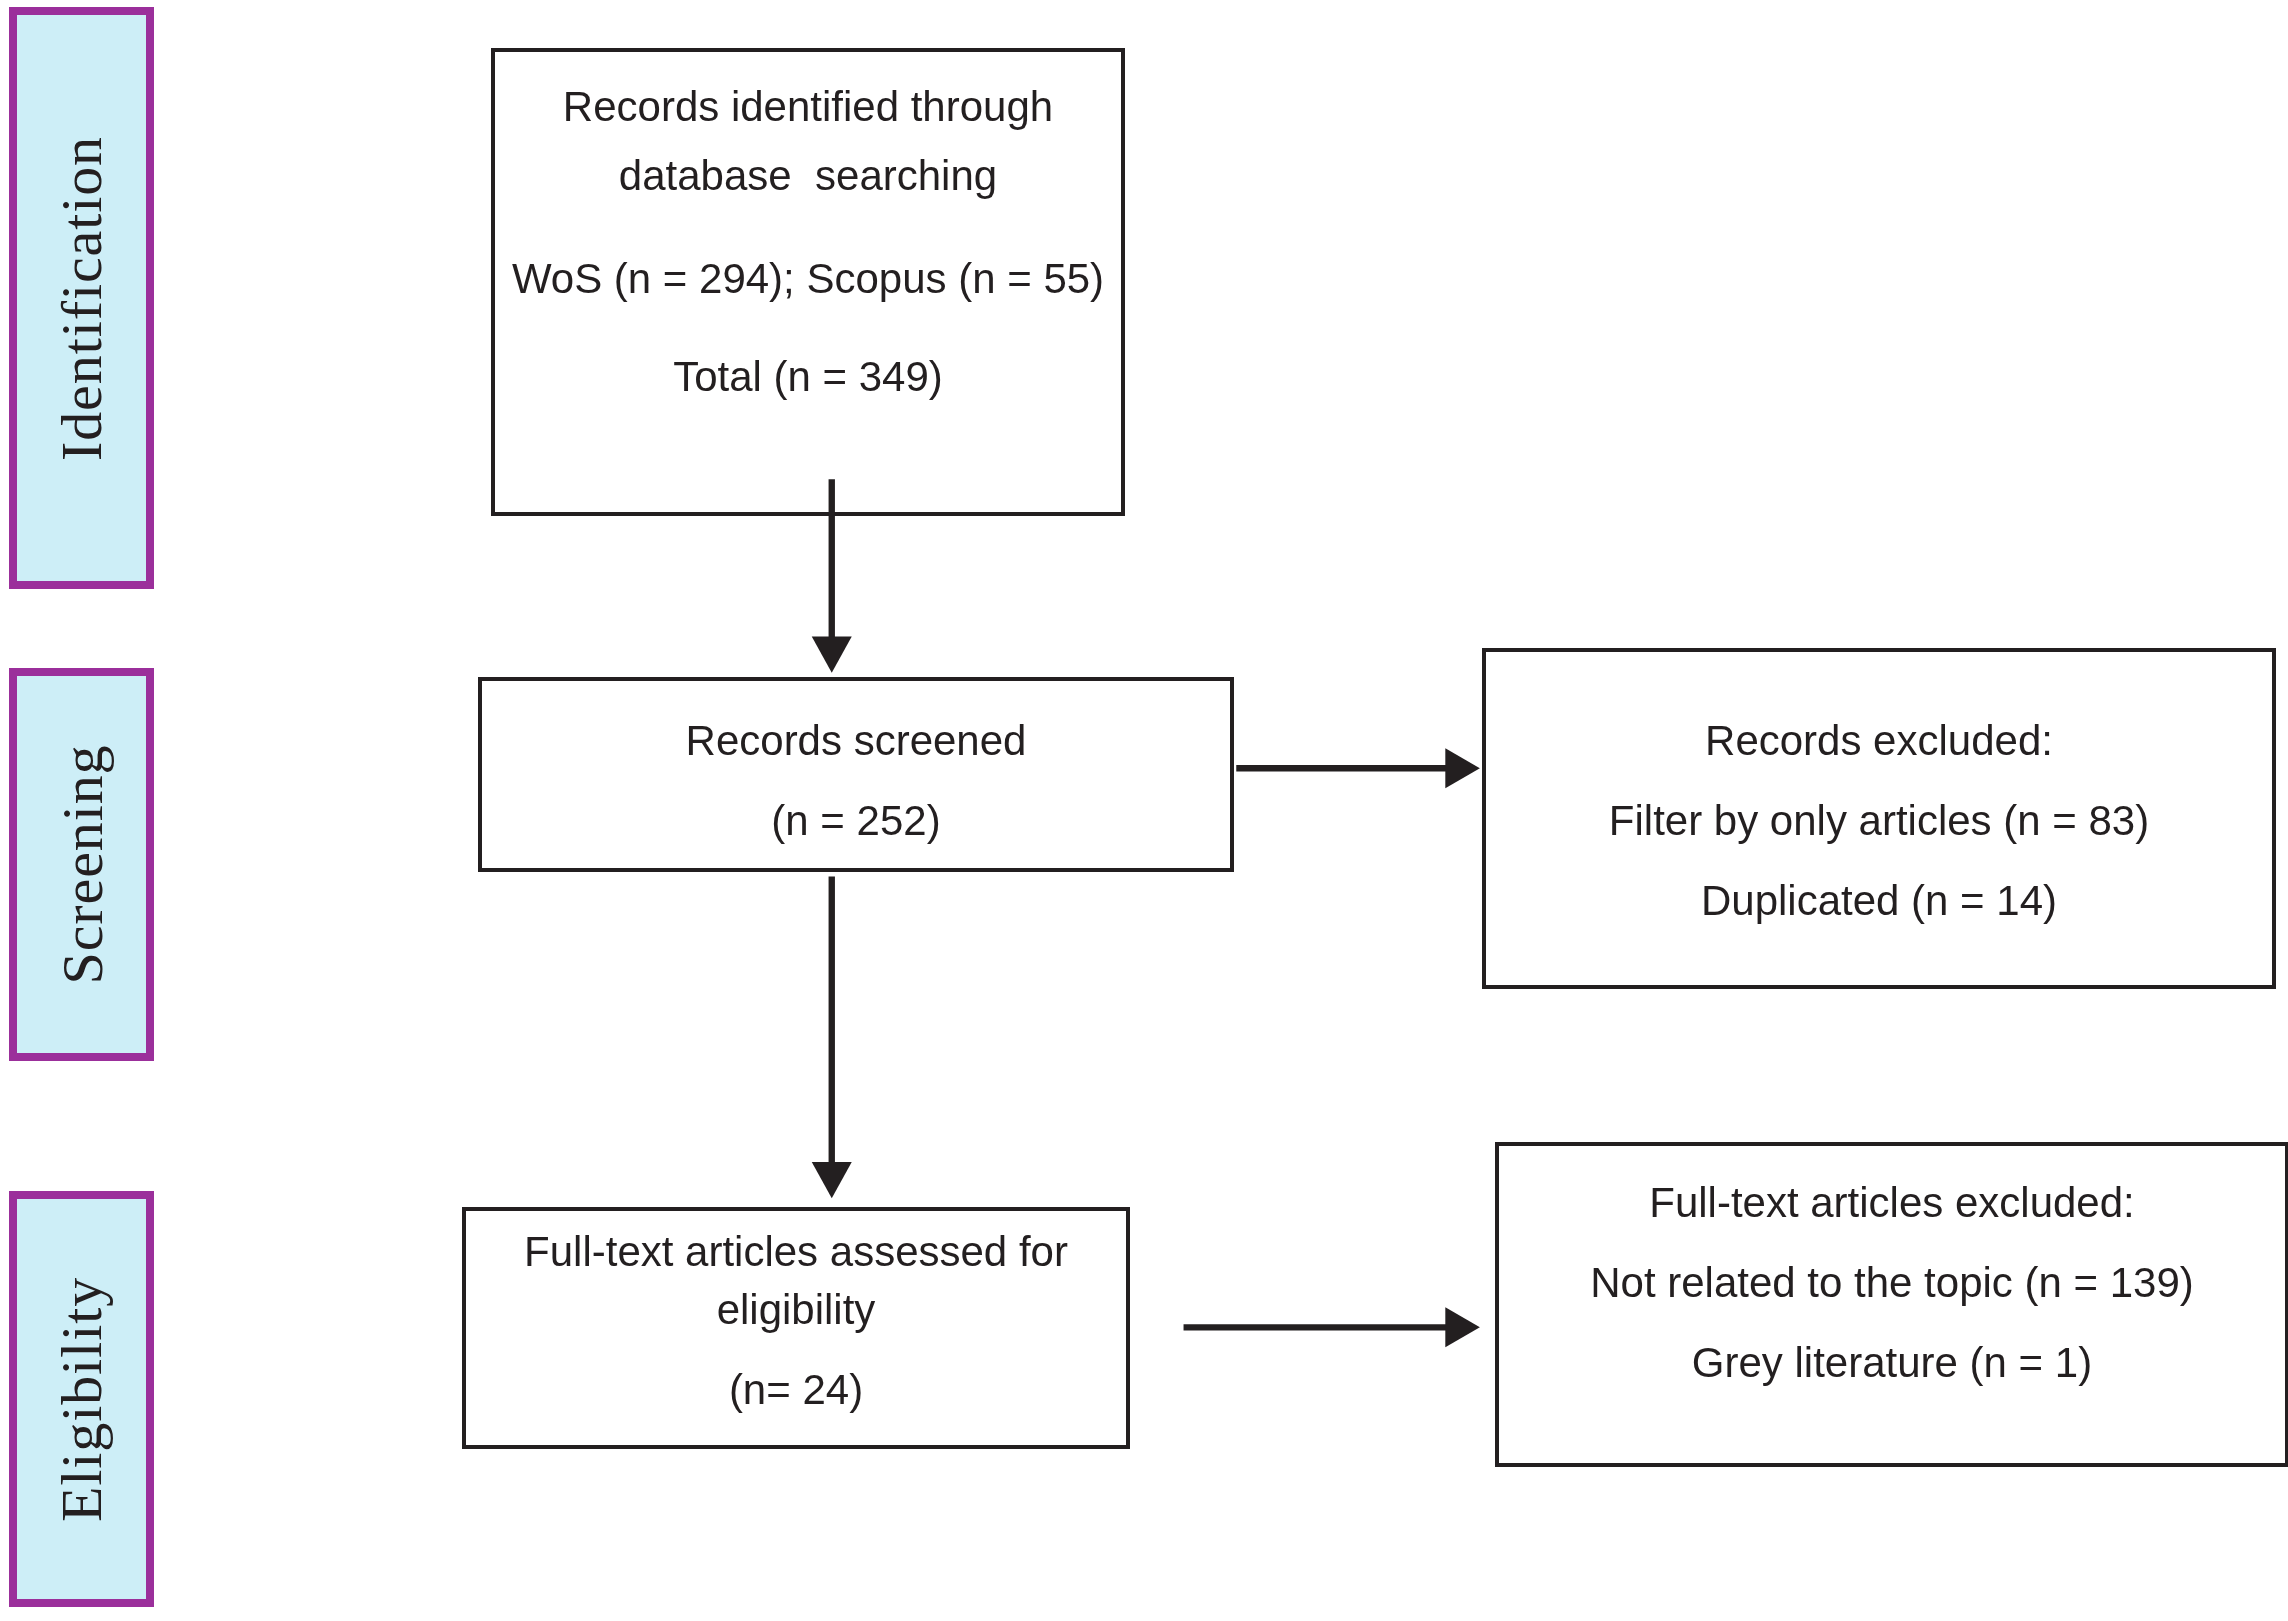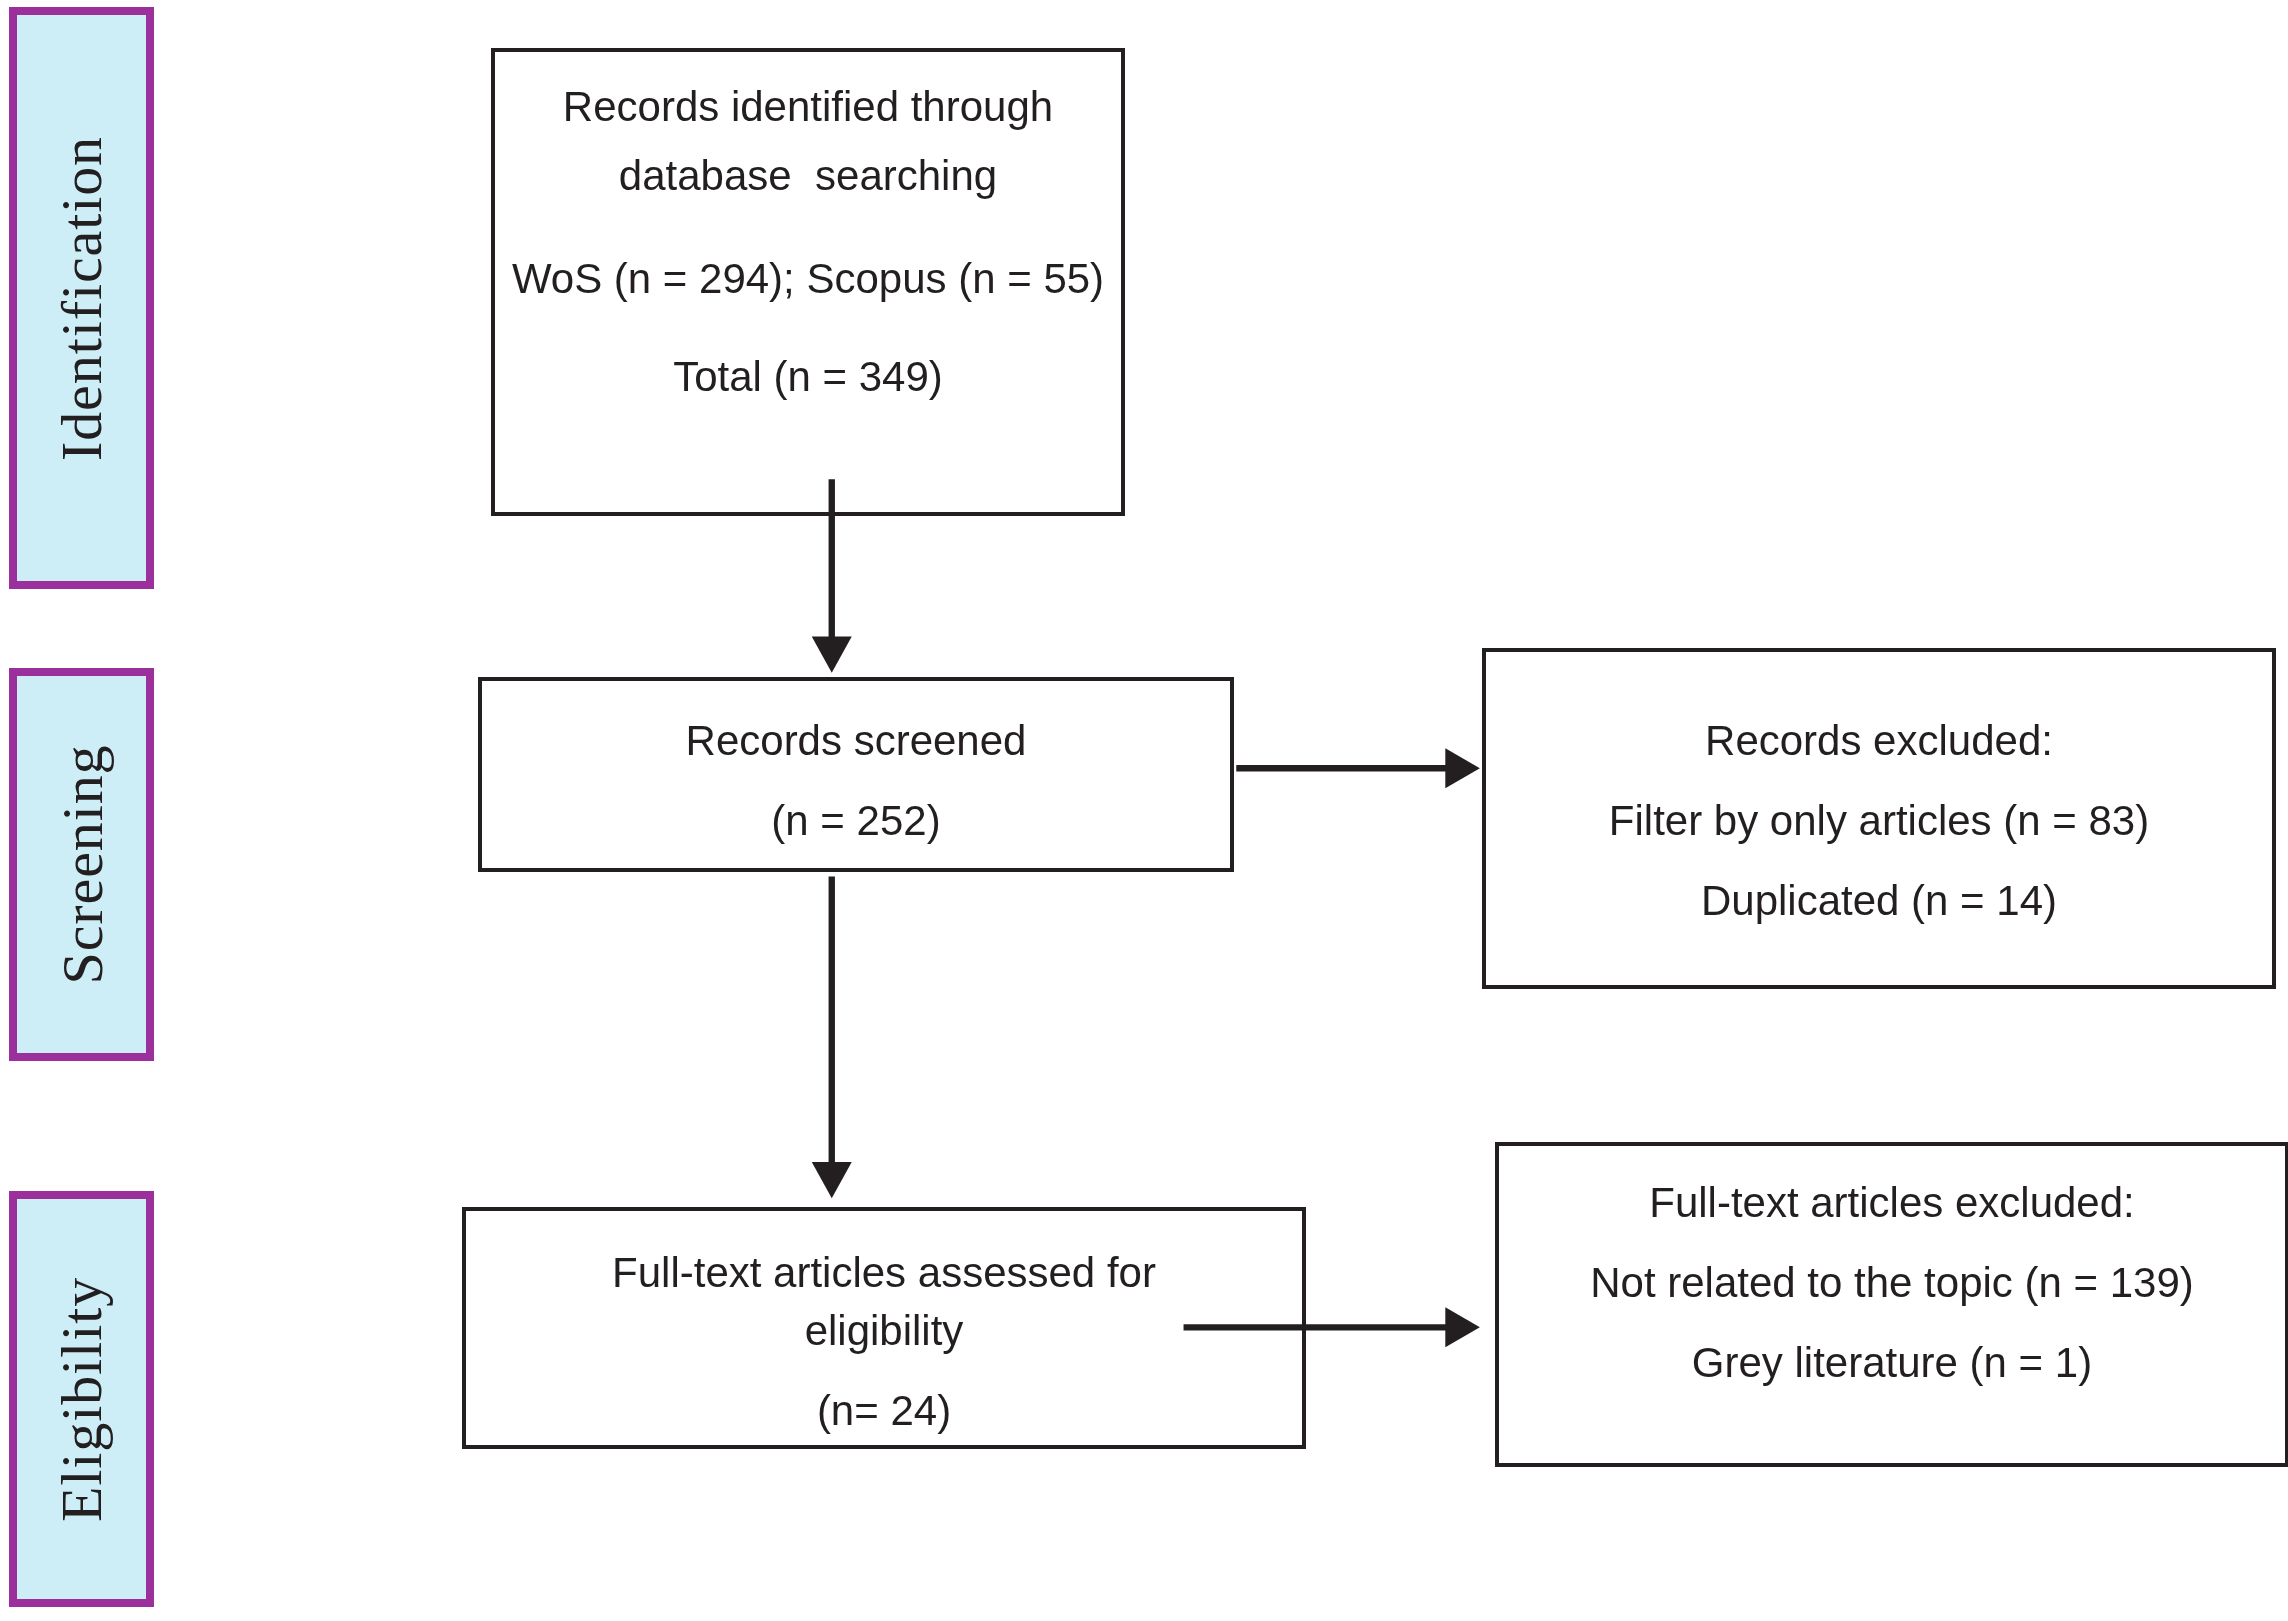--- a/index.html
+++ b/index.html
@@ -54,21 +54,21 @@
   }
   .box-line {
     font-size: 42px;
     line-height: 58px;
     white-space: pre;
     color: var(--text, #231f20);
   }
   #box-identified        { left: 491px;  top: 48px;   width: 634px; height: 468px; padding-top: 25.5px; }
   #box-screened          { left: 478px;  top: 677px;  width: 756px; height: 195px; padding-top: 31px; }
   #box-records-excluded  { left: 1482px; top: 648px;  width: 794px; height: 341px; padding-top: 60px; }
-  #box-fulltext-assessed { left: 462px;  top: 1207px; width: 844px; height: 242px; padding-top: 33px; }
+  #box-fulltext-assessed { left: 462px;  top: 1207px; width: 668px; height: 242px; padding-top: 12px; }
   #box-fulltext-excluded { left: 1482px; top: 1142px; width: 794px; height: 325px; padding-top: 28px; margin-left: 13px; }
 
   .mt-sm { margin-top: 11px; }
   .mt-md { margin-top: 22px; }
   .mt-lg { margin-top: 40px; }
   .mt-xl { margin-top: 45px; }
 
   
   .arrows {
     position: absolute;

